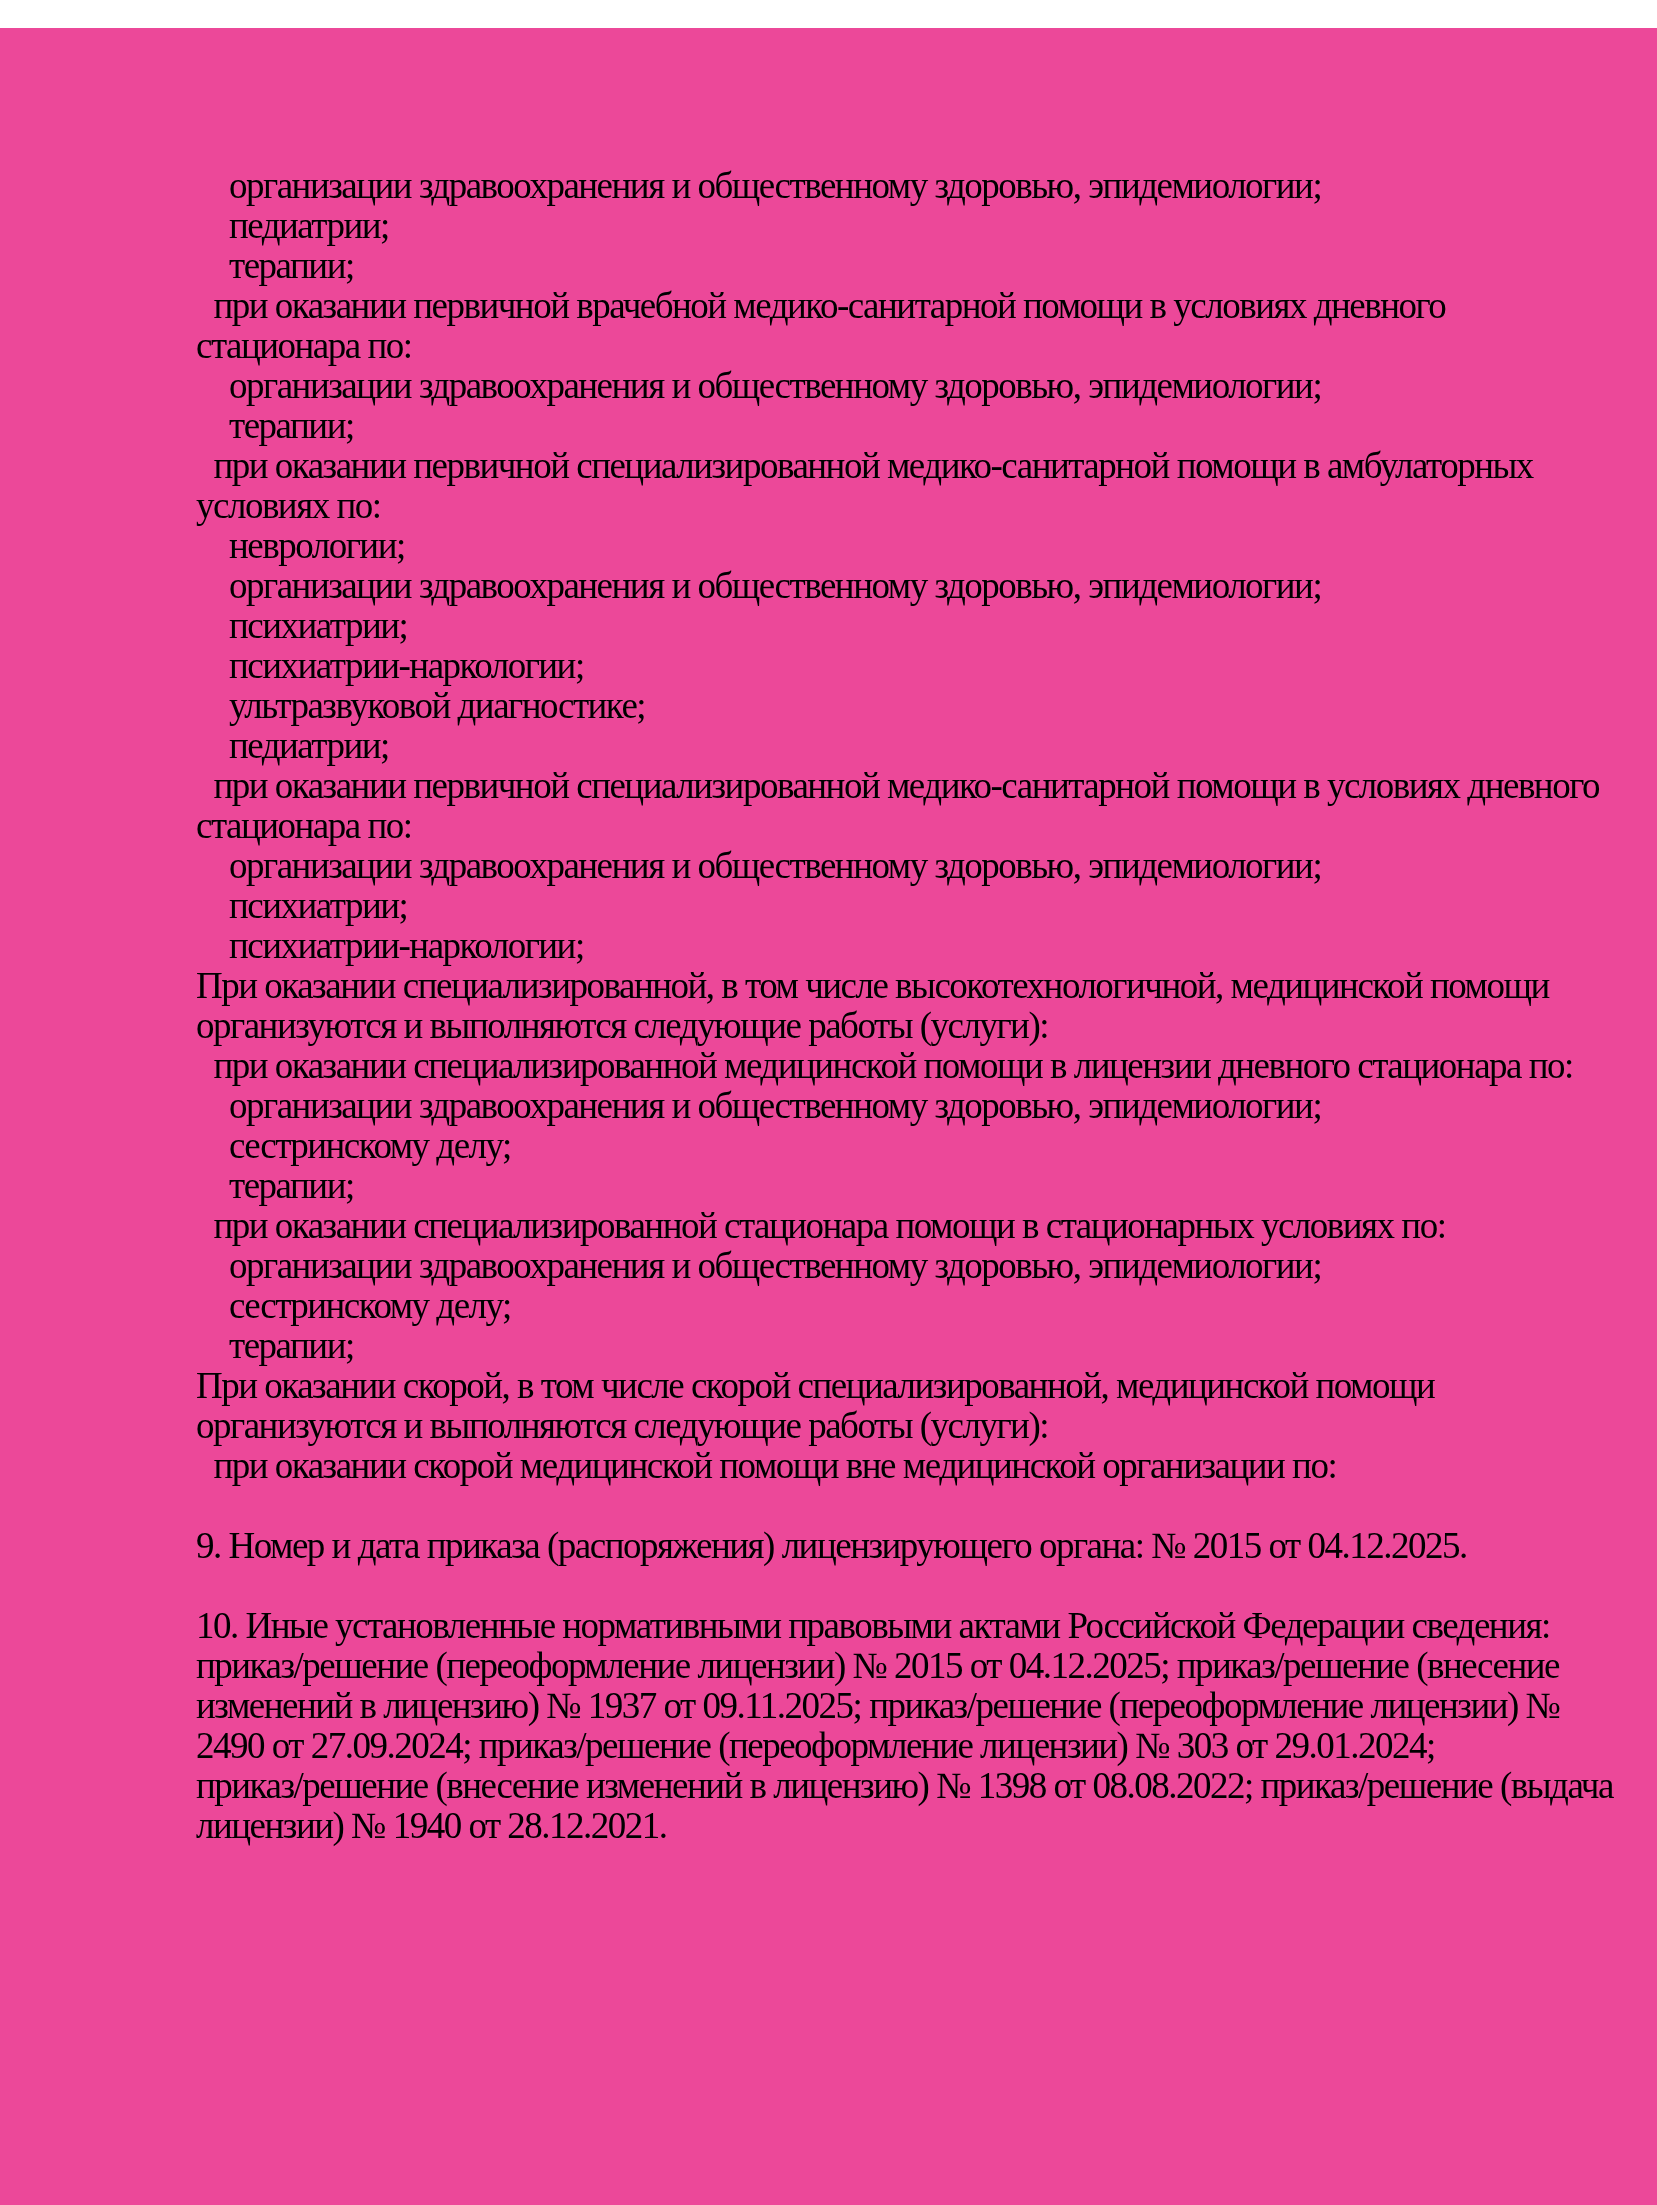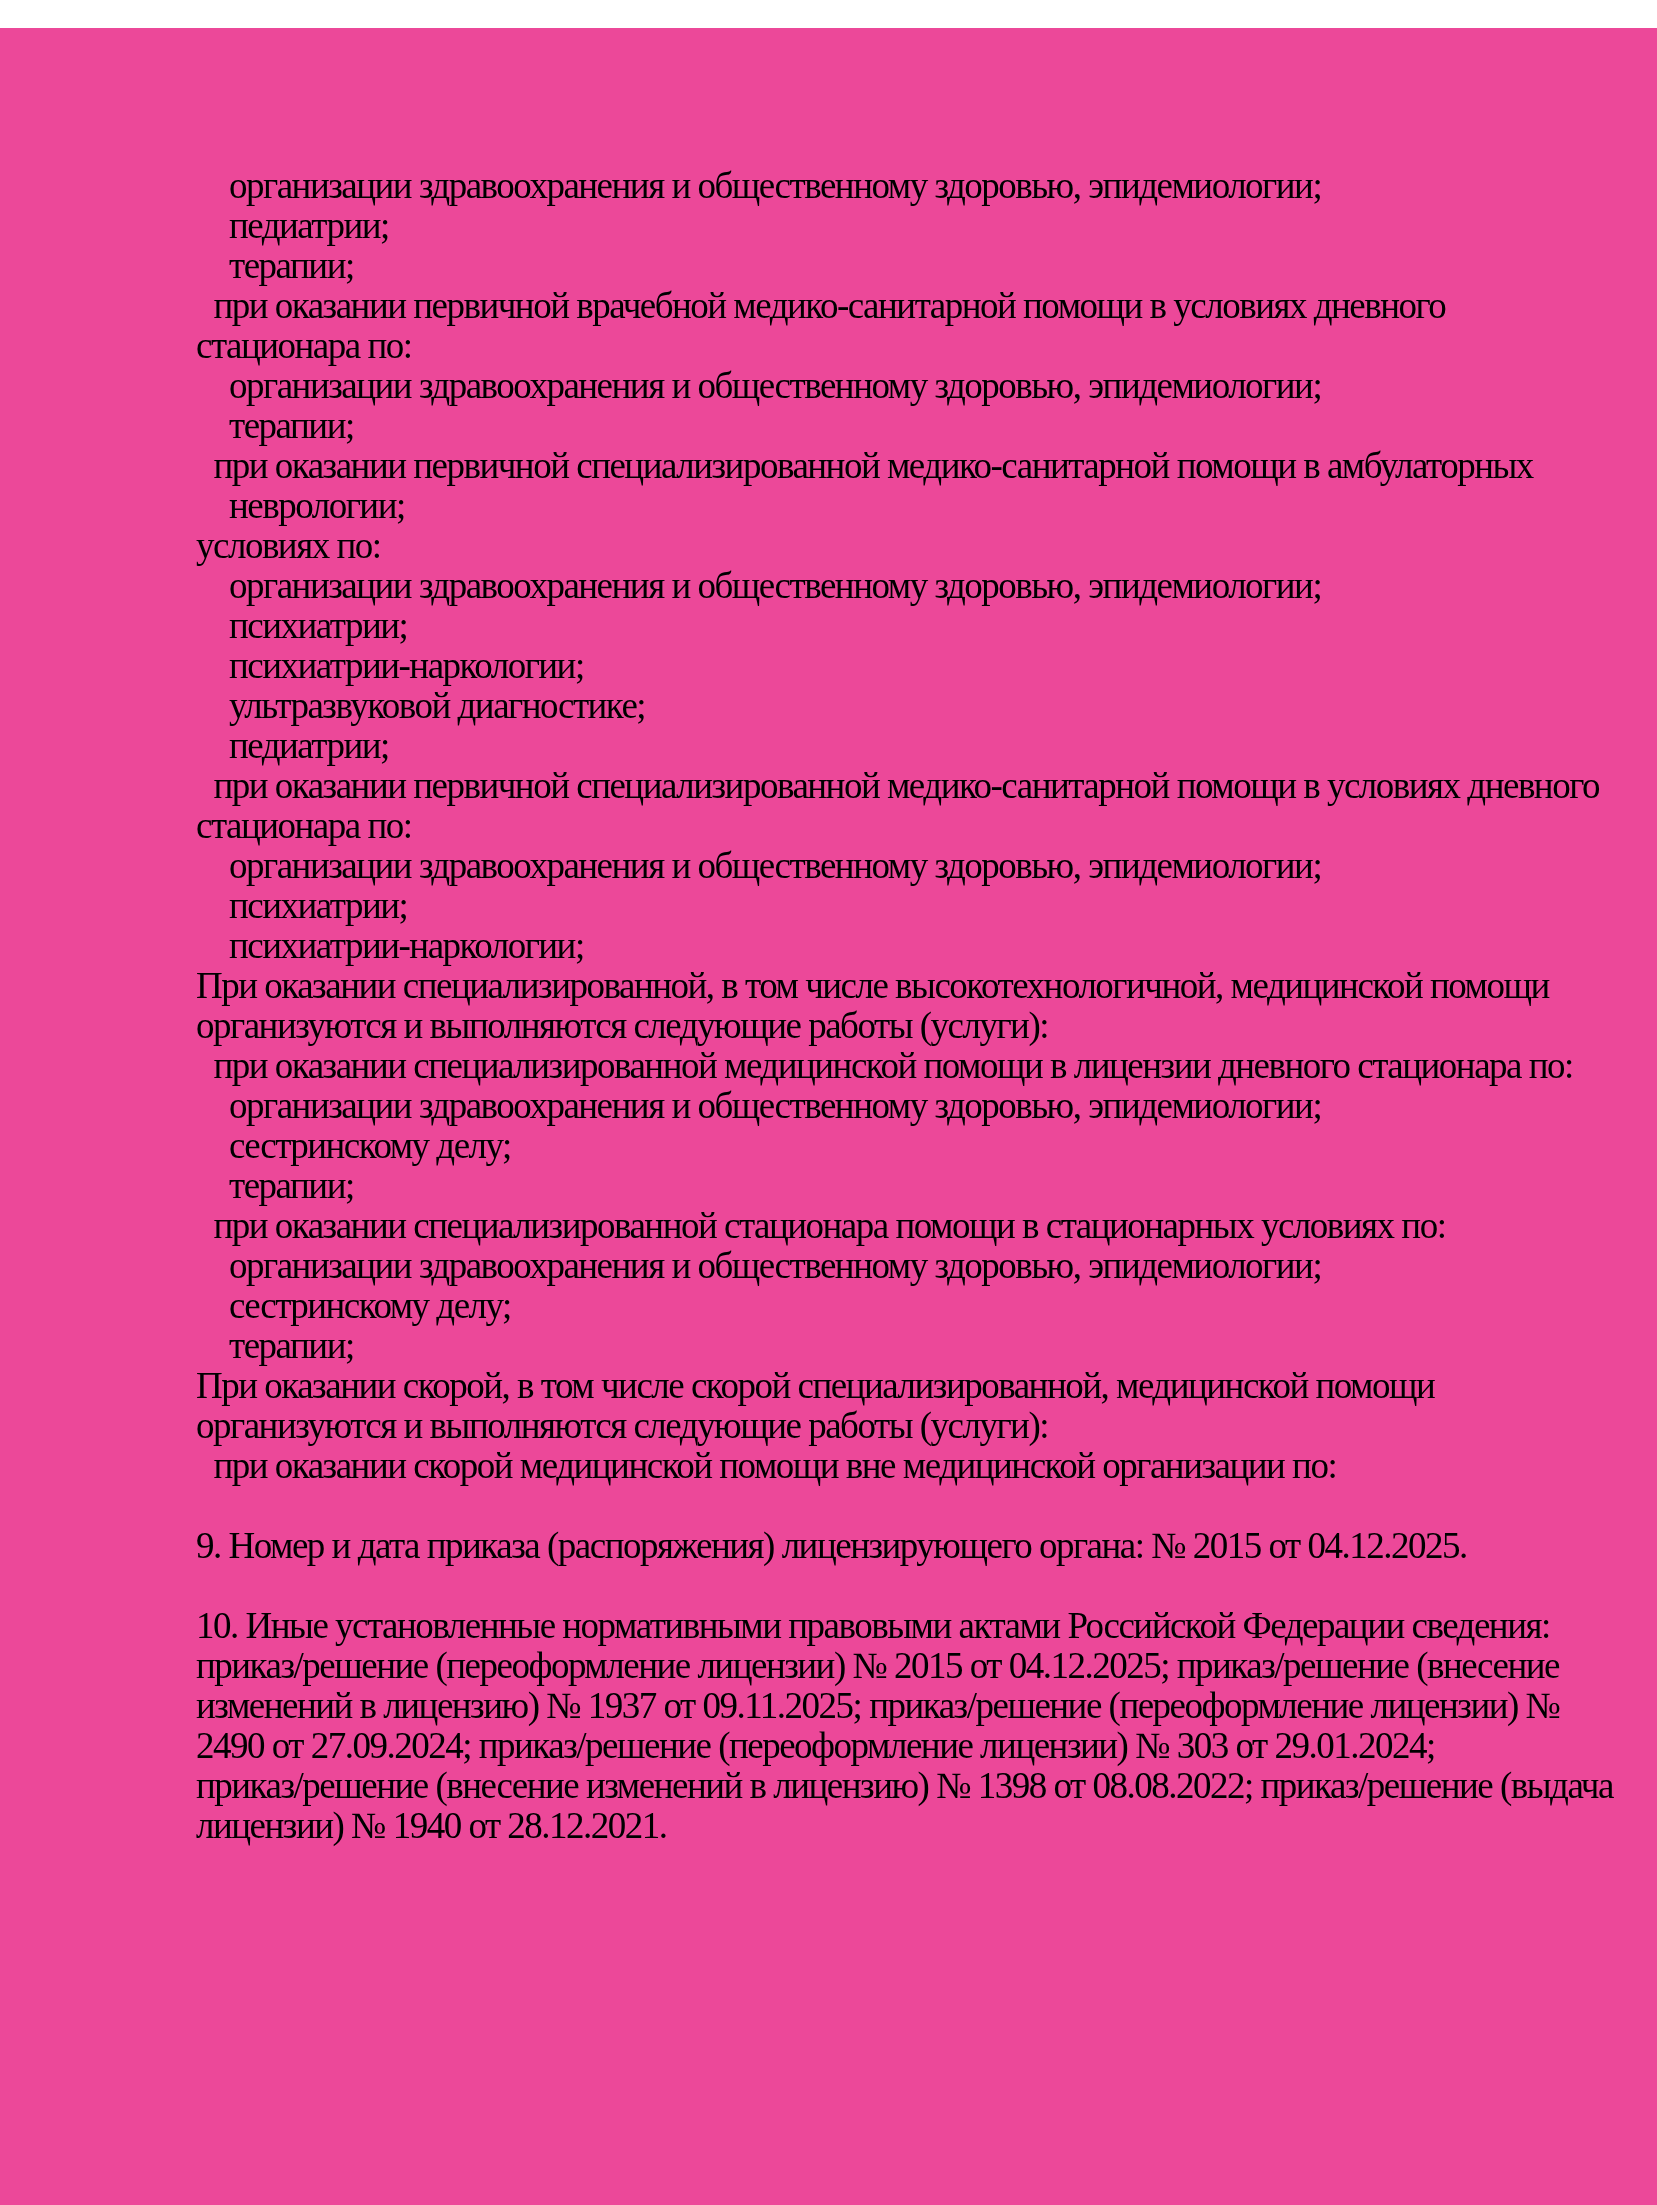--- a/index.html
+++ b/index.html
@@ -40,22 +40,22 @@
 <div class="page" style="background: #ec4899; margin-top: 28px;">
   <div class="doc" style="color: rgb(0, 0, 0);">
       <div class="line i2">организации здравоохранения и общественному здоровью, эпидемиологии;</div>
       <div class="line i2">педиатрии;</div>
       <div class="line i2">терапии;</div>
       <div class="line i1">при оказании первичной врачебной медико-санитарной помощи в условиях дневного</div>
       <div class="line">стационара по:</div>
       <div class="line i2">организации здравоохранения и общественному здоровью, эпидемиологии;</div>
       <div class="line i2">терапии;</div>
       <div class="line i1">при оказании первичной специализированной медико-санитарной помощи в амбулаторных</div>
+      <div class="line">условиях по:</div>
       <div class="line i2">неврологии;</div>
-      <div class="line">условиях по:</div>
       <div class="line i2">организации здравоохранения и общественному здоровью, эпидемиологии;</div>
       <div class="line i2">психиатрии;</div>
       <div class="line i2">психиатрии-наркологии;</div>
       <div class="line i2">ультразвуковой диагностике;</div>
       <div class="line i2">педиатрии;</div>
       <div class="line i1">при оказании первичной специализированной медико-санитарной помощи в условиях дневного</div>
       <div class="line">стационара по:</div>
       <div class="line i2">организации здравоохранения и общественному здоровью, эпидемиологии;</div>
       <div class="line i2">психиатрии;</div>
       <div class="line i2">психиатрии-наркологии;</div>

